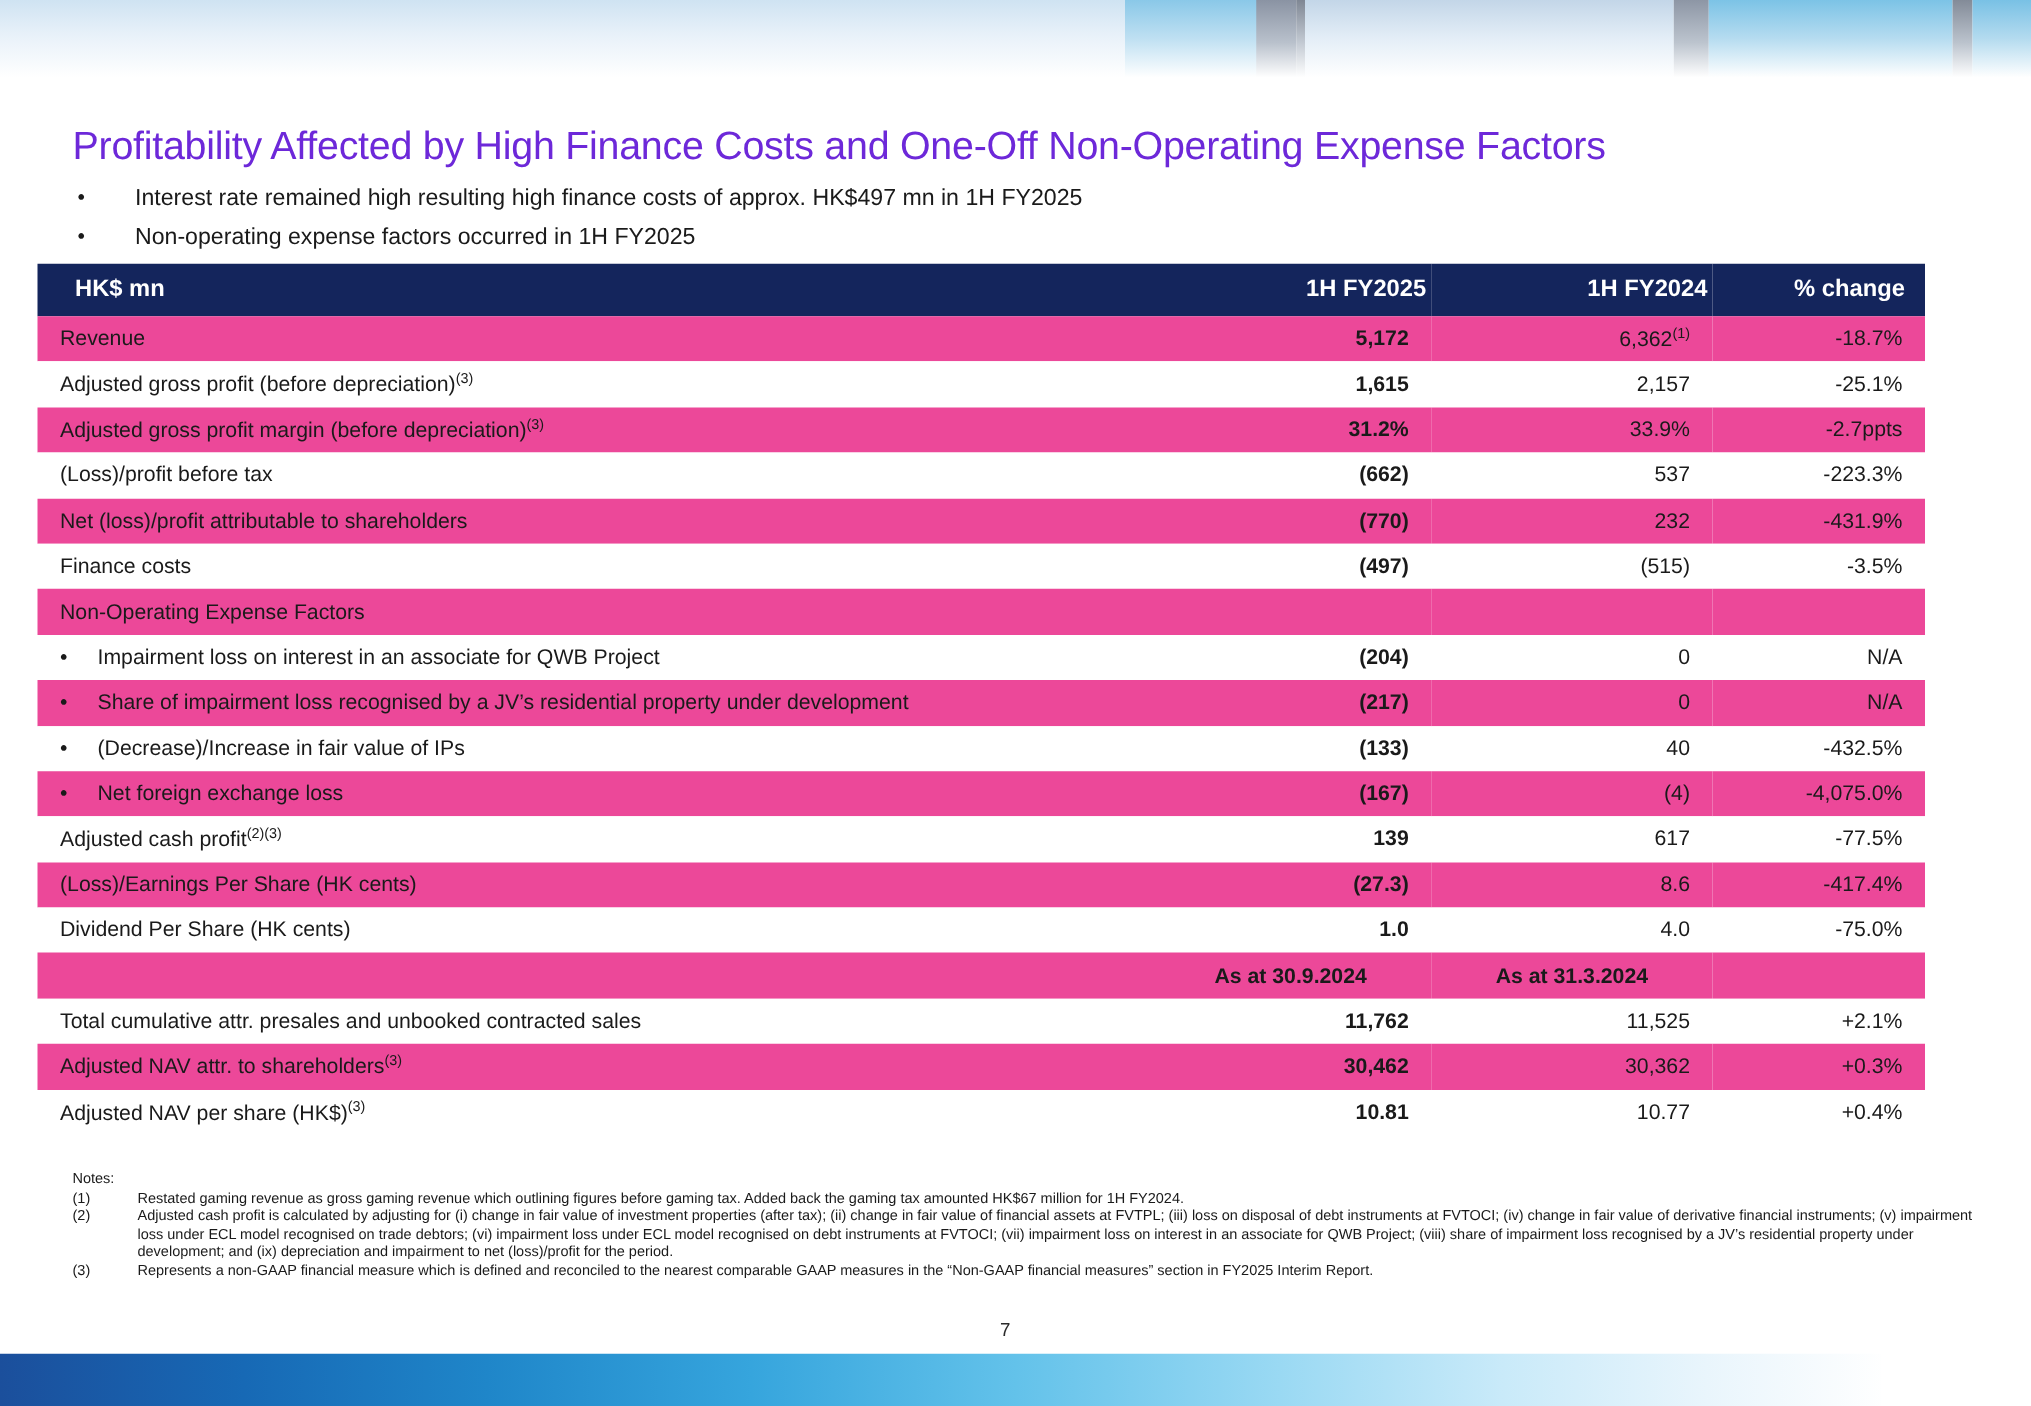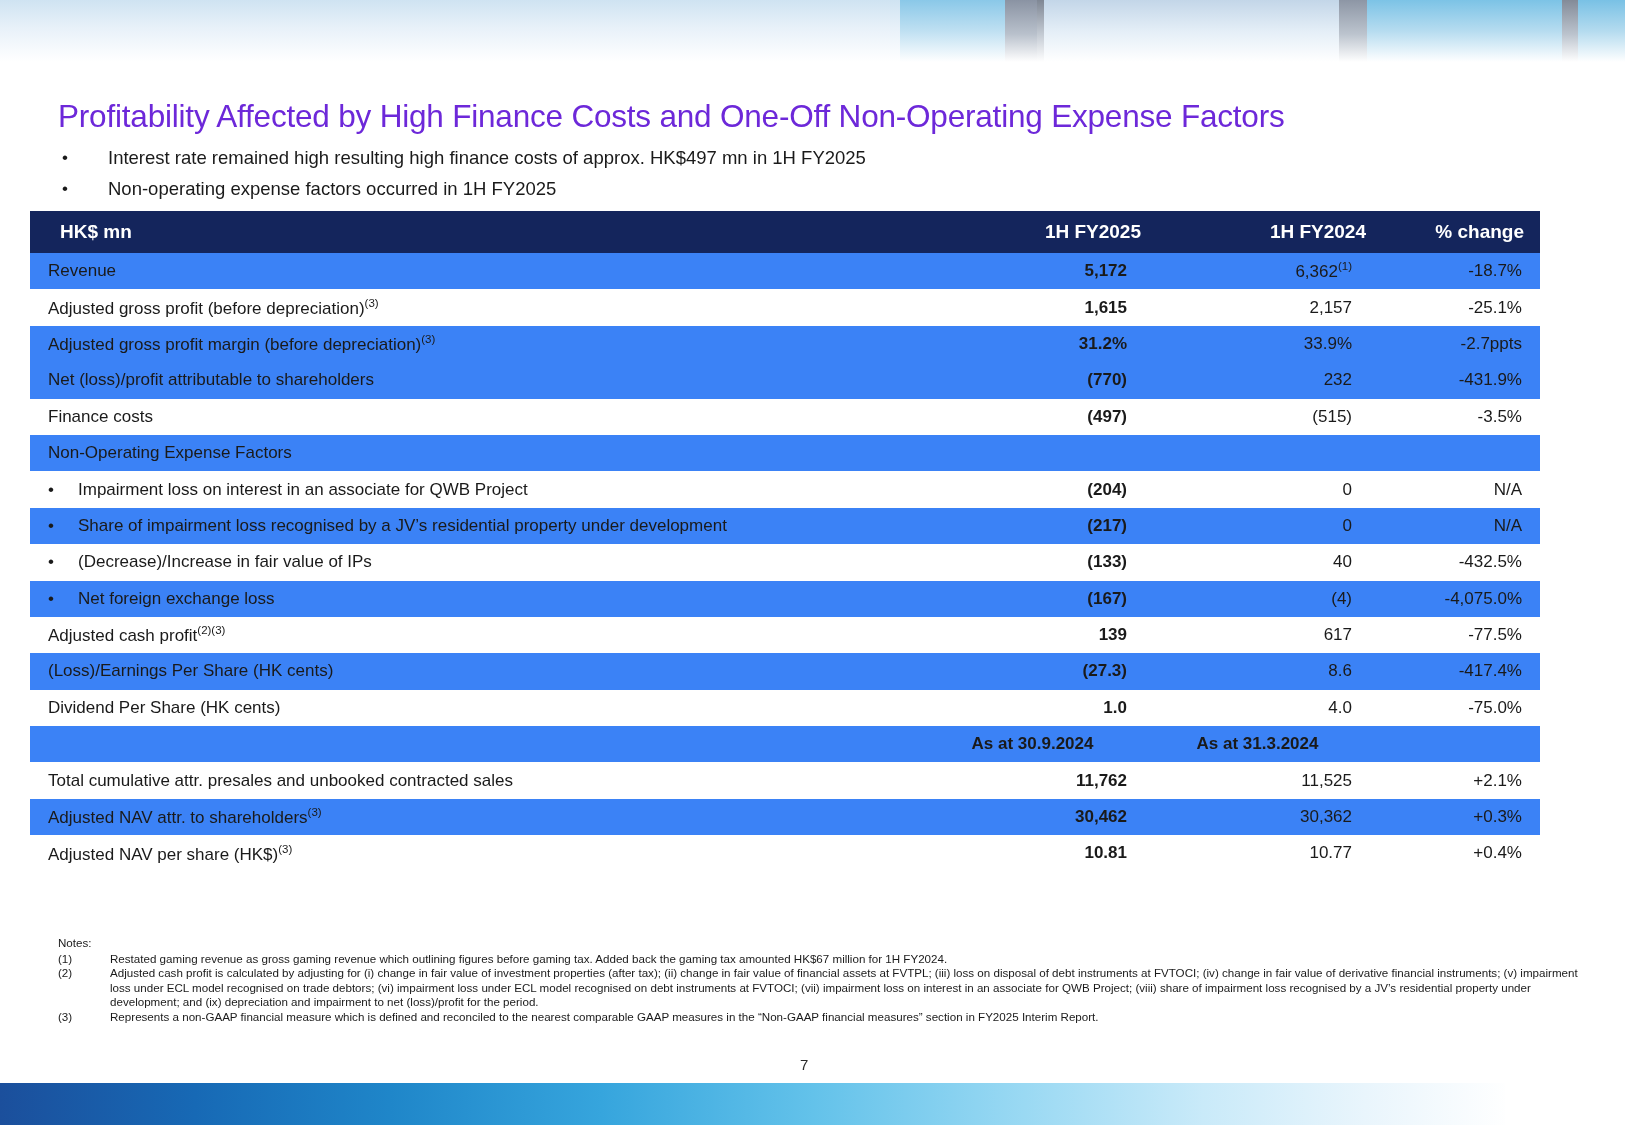--- a/index.html
+++ b/index.html
@@ -146,21 +146,21 @@
   #fin-table thead th.th-chg   { text-align: right; padding-right: 16px; }
 
   #fin-table tbody td {
     height: 36.4px;
     font-size: 17px;
     color: #1a1a1a;
     padding: 0 18px;
     vertical-align: middle;
     white-space: nowrap;
   }
-  #fin-table tbody tr.shade td { background: #3b82f6; }
+  #fin-table tbody tr.shade td { background: #ec4899; }
   #fin-table tbody tr.plain td { background: #ffffff; }
 
   td.cell-label { text-align: left; }
   td.cell-y1 { text-align: right; font-weight: bold; padding-right: 4px; }
   td.cell-y2 { text-align: right; padding-right: 4px; }
   td.cell-chg { text-align: right; padding-right: 16px; }
 
   td.cell-y1.subhead, td.cell-y2.subhead {
     font-weight: bold;
     text-align: center;
@@ -250,20 +250,26 @@
         <td class="cell-label"><span>Adjusted gross profit (before depreciation)</span><span class="sup">(3)</span></td>
         <td class="cell-y1">1,615</td>
         <td class="cell-y2">2,157</td>
         <td class="cell-chg">-25.1%</td>
       </tr>
       <tr class="shade">
         <td class="cell-label"><span>Adjusted gross profit margin (before depreciation)</span><span class="sup">(3)</span></td>
         <td class="cell-y1">31.2%</td>
         <td class="cell-y2">33.9%</td>
         <td class="cell-chg">-2.7ppts</td>
+      </tr>
+      <tr class="plain">
+        <td class="cell-label"><span>(Loss)/profit before tax</span></td>
+        <td class="cell-y1">(662)</td>
+        <td class="cell-y2">537</td>
+        <td class="cell-chg">-223.3%</td>
       </tr>
       <tr class="shade">
         <td class="cell-label"><span>Net (loss)/profit attributable to shareholders</span></td>
         <td class="cell-y1">(770)</td>
         <td class="cell-y2">232</td>
         <td class="cell-chg">-431.9%</td>
       </tr>
       <tr class="plain">
         <td class="cell-label"><span>Finance costs</span></td>
         <td class="cell-y1">(497)</td>

